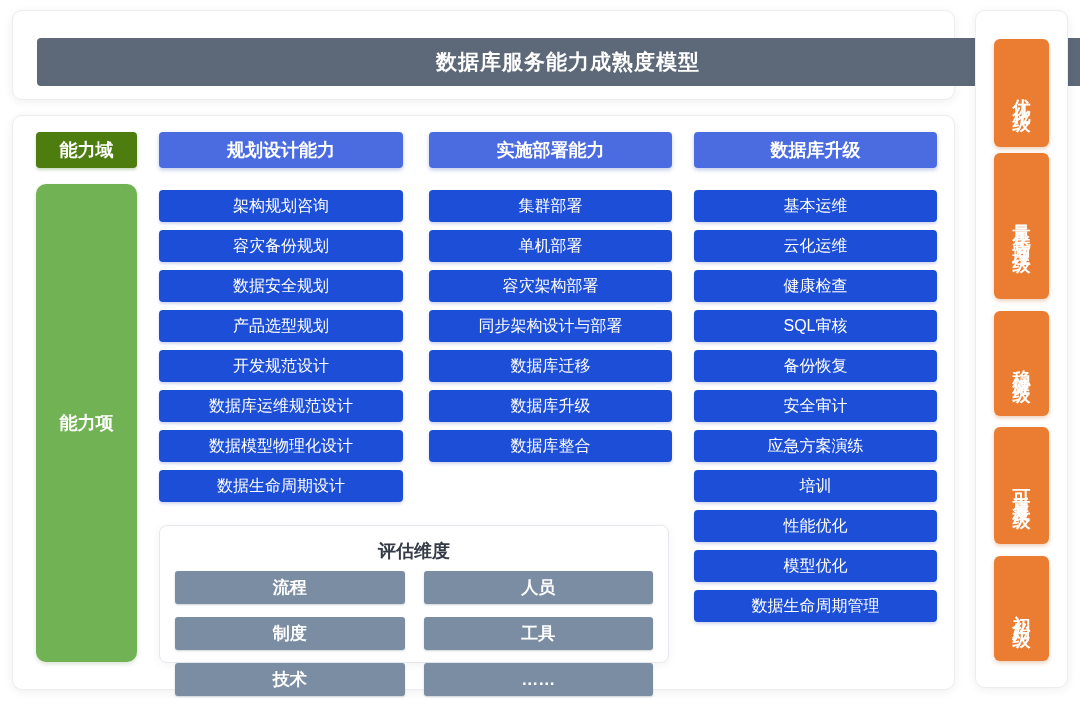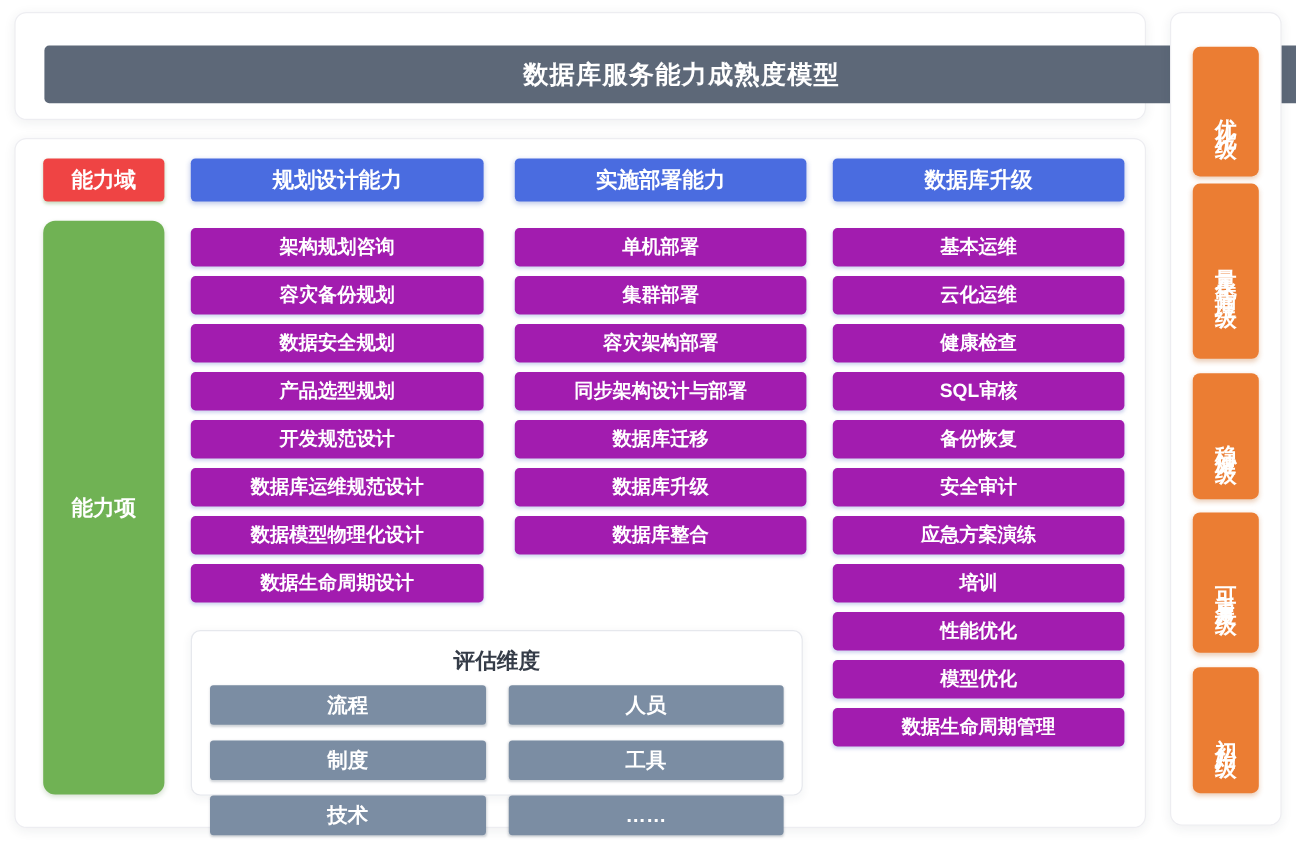--- a/index.html
+++ b/index.html
@@ -20,21 +20,21 @@
 
   .title-bar {
     position:absolute; left:24px; top:27px; width:1062px; height:48px;
     background:#5d6878; border-radius:4px;
     display:flex; align-items:center; justify-content:center;
     color:#fff; font-size:21px; font-weight:bold; letter-spacing:1px;
   }
 
   .domain-label {
     position:absolute; left:23px; top:16px; width:101px; height:36px;
-    background:#ef4444; border-radius:4px;
+    background:#4d7c0f; border-radius:4px;
     display:flex; align-items:center; justify-content:center;
     color:#fff; font-size:18px; font-weight:bold;
     box-shadow:0 2px 3px rgba(40,110,10,.25);
   }
   .item-label {
     position:absolute; left:23px; top:68px; width:101px; height:478px;
     background:#70b254; border-radius:10px;
     display:flex; align-items:center; justify-content:center;
     color:#fff; font-size:18px; font-weight:bold;
     box-shadow:0 2px 4px rgba(60,110,40,.2);
@@ -44,23 +44,23 @@
   .col-1 { left:146px; width:244px; }
   .col-2 { left:416px; width:243px; }
   .col-3 { left:681px; width:243px; }
   .col-header {
     height:36px; background:#4a6ce0; border-radius:4px;
     display:flex; align-items:center; justify-content:center;
     color:#fff; font-size:18px; font-weight:bold; margin-bottom:22px;
     box-shadow:0 2px 4px rgba(50,80,180,.3);
   }
   .cap-item {
-    height:32px; background:#a21caf; border-radius:4px;
+    height:32px; background:#1d4ed8; border-radius:4px;
     display:flex; align-items:center; justify-content:center;
-    color:#fff; font-size:16px; font-weight:bold; margin-bottom:8px;
+    color:#fff; font-size:16px; font-weight:normal; margin-bottom:8px;
     box-shadow:0 2px 3px rgba(70,95,190,.25);
   }
 
   .eval-panel {
     position:absolute; left:146px; top:409px; width:510px; height:138px;
     background:#fff; border:1px solid #e6e8ed; border-radius:8px;
     box-shadow:0 2px 8px rgba(31,45,61,.06);
     box-sizing:border-box; padding:12px 15px 0 15px;
   }
   .eval-title {
@@ -112,22 +112,22 @@
     <div class="cap-item">数据安全规划</div>
     <div class="cap-item">产品选型规划</div>
     <div class="cap-item">开发规范设计</div>
     <div class="cap-item">数据库运维规范设计</div>
     <div class="cap-item">数据模型物理化设计</div>
     <div class="cap-item">数据生命周期设计</div>
   </div>
 
   <div class="col col-2">
     <div class="col-header">实施部署能力</div>
+    <div class="cap-item">集群部署</div>
     <div class="cap-item">单机部署</div>
-    <div class="cap-item">集群部署</div>
     <div class="cap-item">容灾架构部署</div>
     <div class="cap-item">同步架构设计与部署</div>
     <div class="cap-item">数据库迁移</div>
     <div class="cap-item">数据库升级</div>
     <div class="cap-item">数据库整合</div>
   </div>
 
   <div class="col col-3">
     <div class="col-header">数据库升级</div>
     <div class="cap-item">基本运维</div>

